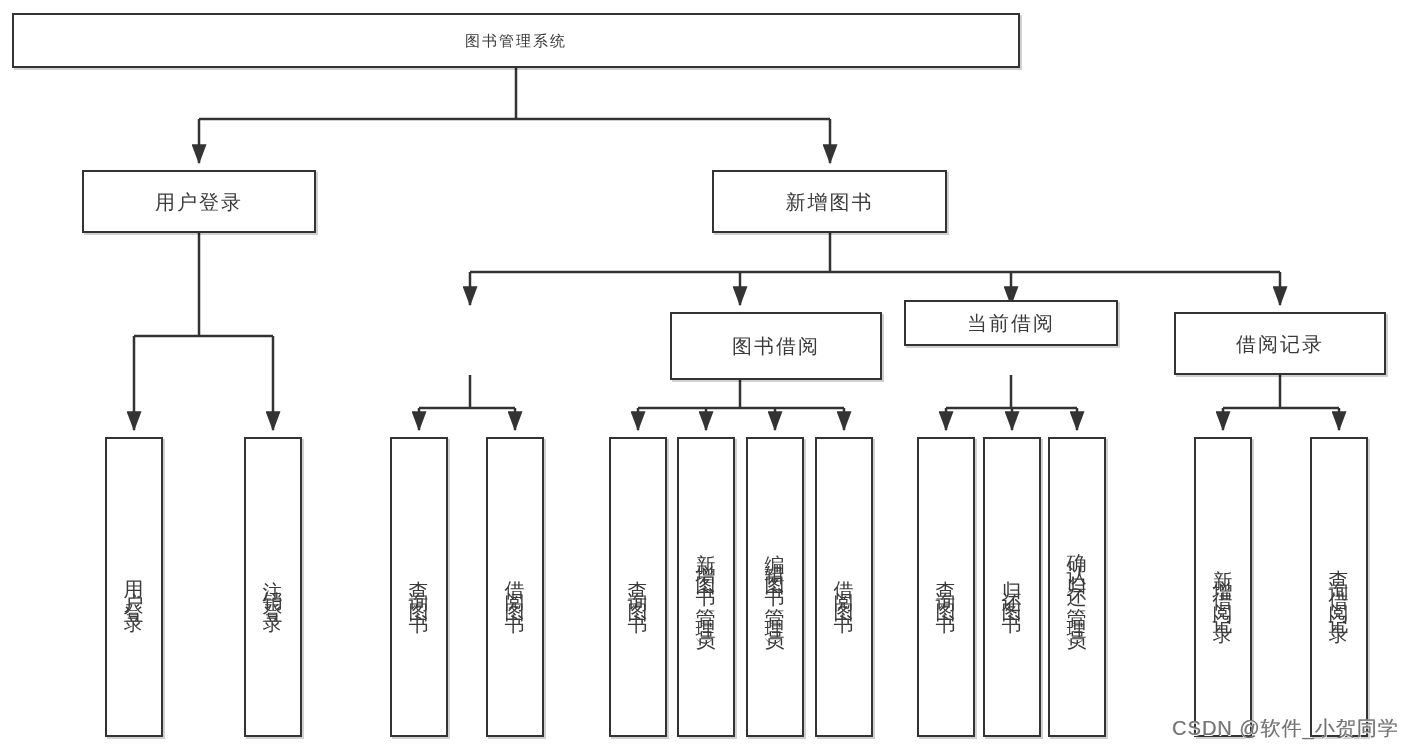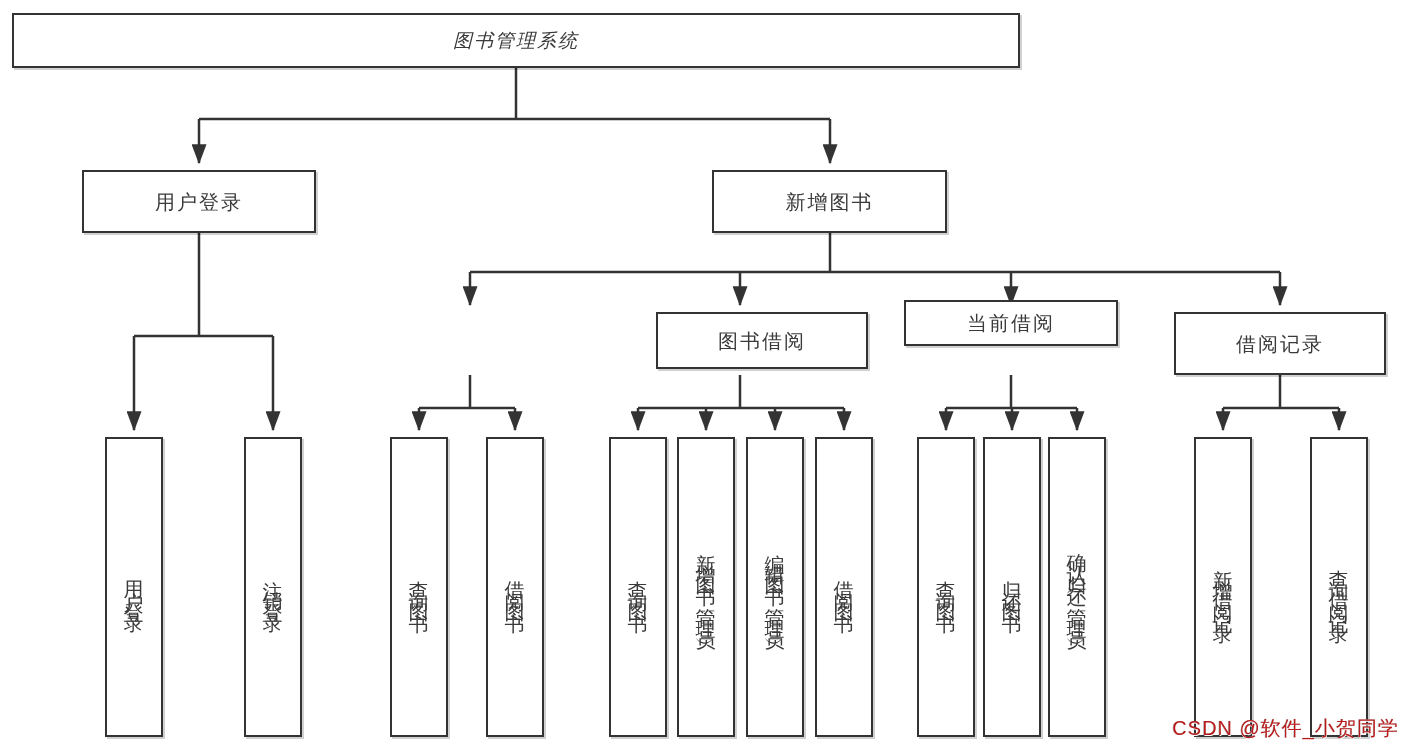--- a/index.html
+++ b/index.html
@@ -28,35 +28,35 @@
     box-shadow: 2px 2px 0 rgba(0,0,0,0.18);
     display: flex;
     align-items: center;
     justify-content: center;
     color: #3a3a3a;
     font-size: 20px;
     line-height: 1;
     white-space: nowrap;
   }
   .h { letter-spacing: 2px; }
-  .root { font-size: 19px; font-style: italic; }
+  .root { font-size: 15px; }
   .v {
     writing-mode: vertical-rl;
     text-orientation: mixed;
     letter-spacing: 11px;
     font-size: 20px;
     white-space: normal;
   }
   .watermark {
     position: absolute;
     right: 6px;
     bottom: 5px;
     font-size: 20px;
     letter-spacing: 1px;
-    color: #b91c1c;
+    color: #737373;
     text-shadow: 0.5px 0.5px 0 #ffffff, -0.5px -0.5px 0 #a8a8a8;
     z-index: 5;
   }
 </style>
 </head>
 <body>
 
 <div class="stage">
 
   <svg class="wires" width="1405" height="747" viewBox="0 0 1405 747" xmlns="http://www.w3.org/2000/svg">
@@ -100,21 +100,21 @@
       <line x1="1223" y1="408" x2="1223" y2="430" marker-end="url(#ah)"></line>
       <line x1="1339" y1="408" x2="1339" y2="430" marker-end="url(#ah)"></line>
     </g>
   </svg>
 
   <div class="box h root" style="left:12px;top:13px;width:1008px;height:55px">图书管理系统</div>
 
   <div class="box h" style="left:82px;top:170px;width:234px;height:63px">用户登录</div>
   <div class="box h" style="left:712px;top:170px;width:235px;height:63px">新增图书</div>
 
-  <div class="box h" style="left:656px;top:312px;width:212px;height:57px">图书借阅</div>
+  <div class="box h" style="left:670px;top:312px;width:212px;height:68px">图书借阅</div>
   <div class="box h" style="left:904px;top:300px;width:214px;height:46px">当前借阅</div>
   <div class="box h" style="left:1174px;top:312px;width:212px;height:63px">借阅记录</div>
 
   <div class="box v" style="left:105px;top:437px;width:58px;height:300px">用户登录</div>
   <div class="box v" style="left:244px;top:437px;width:58px;height:300px">注销登录</div>
 
   <div class="box v" style="left:390px;top:437px;width:58px;height:300px">查询图书</div>
   <div class="box v" style="left:486px;top:437px;width:58px;height:300px">借阅图书</div>
 
   <div class="box v" style="left:609px;top:437px;width:58px;height:300px">查询图书</div>

